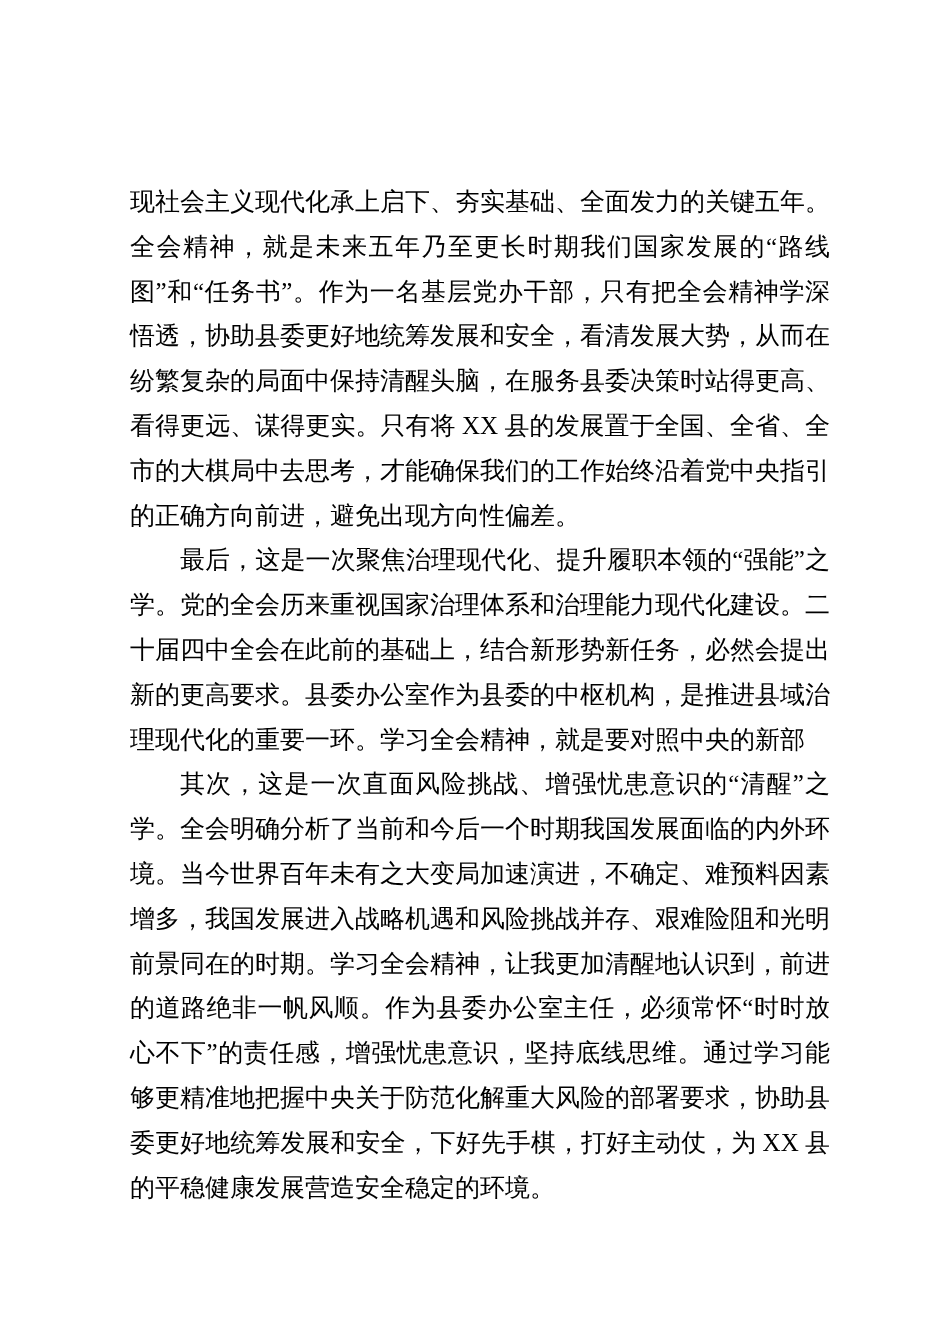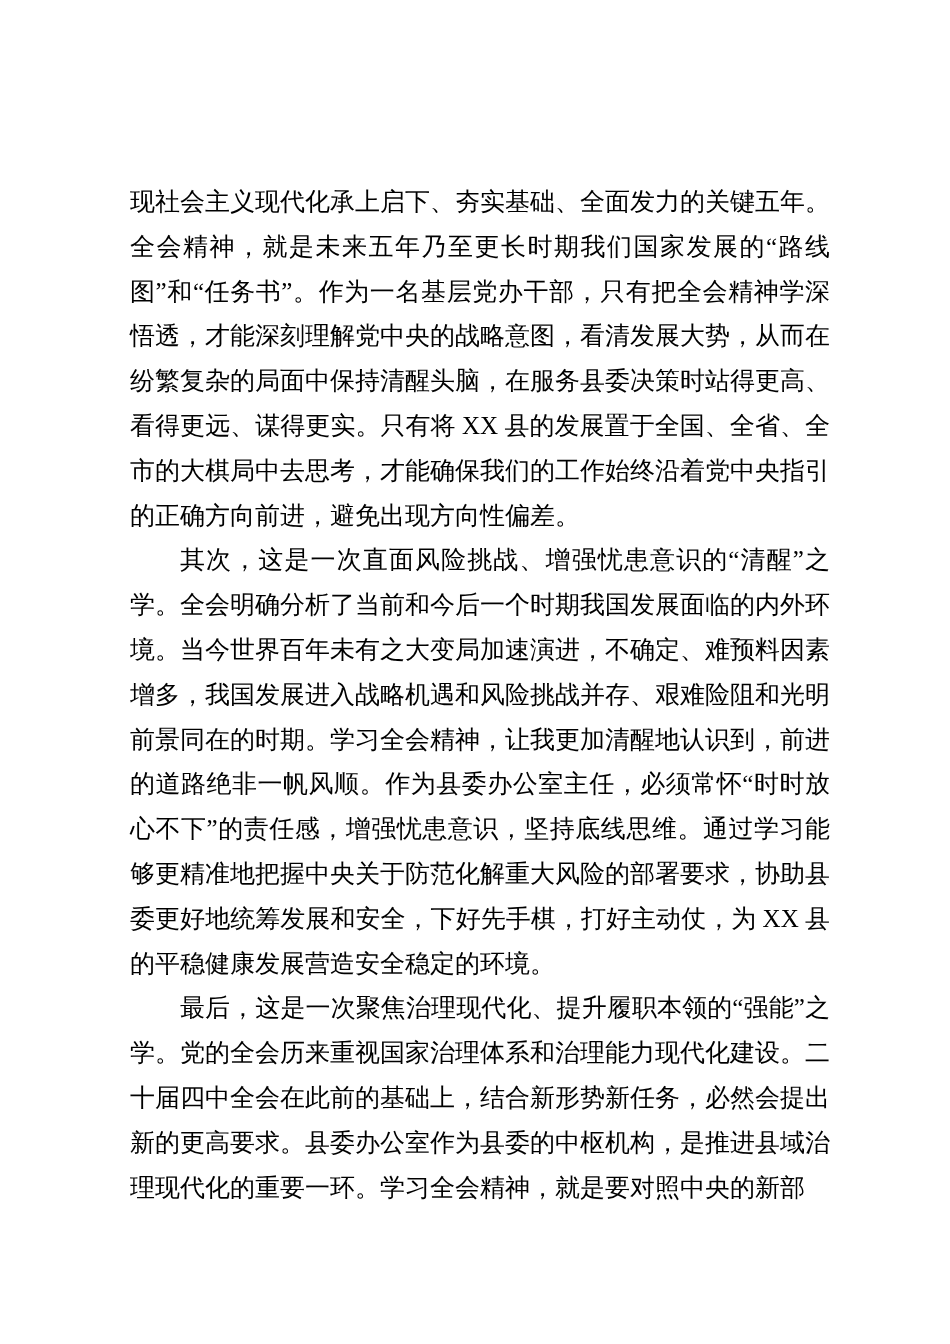--- a/index.html
+++ b/index.html
@@ -38,17 +38,17 @@
   }
   .para.indent {
     text-indent: 2em;
   }
 </style>
 </head>
 <body>
 
 <div class="page">
   <div class="text-block">
-    <p class="para">现社会主义现代化承上启下、夯实基础、全面发力的关键五年。全会精神，就是未来五年乃至更长时期我们国家发展的“路线图”和“任务书”。作为一名基层党办干部，只有把全会精神学深悟透，才能深刻理解党中央的战略意图，看清发展大势，从而在纷繁复杂的局面中保持清醒头脑，在服务县委决策时站得更高、看得更远、谋得更实。只有将 XX 县的发展置于全国、全省、全市的大棋局中去思考，才能确保我们的工作始终沿着党中央指引的正确方向前进，避免出现方向性偏差。</p>
+    <p class="para">现社会主义现代化承上启下、夯实基础、全面发力的关键五年。全会精神，就是未来五年乃至更长时期我们国家发展的“路线图”和“任务书”。作为一名基层党办干部，只有把全会精神学深悟透，协助县委更好地统筹发展和安全，看清发展大势，从而在纷繁复杂的局面中保持清醒头脑，在服务县委决策时站得更高、看得更远、谋得更实。只有将 XX 县的发展置于全国、全省、全市的大棋局中去思考，才能确保我们的工作始终沿着党中央指引的正确方向前进，避免出现方向性偏差。</p>
+    <p class="para indent">最后，这是一次聚焦治理现代化、提升履职本领的“强能”之学。党的全会历来重视国家治理体系和治理能力现代化建设。二十届四中全会在此前的基础上，结合新形势新任务，必然会提出新的更高要求。县委办公室作为县委的中枢机构，是推进县域治理现代化的重要一环。学习全会精神，就是要对照中央的新部</p>
     <p class="para indent">其次，这是一次直面风险挑战、增强忧患意识的“清醒”之学。全会明确分析了当前和今后一个时期我国发展面临的内外环境。当今世界百年未有之大变局加速演进，不确定、难预料因素增多，我国发展进入战略机遇和风险挑战并存、艰难险阻和光明前景同在的时期。学习全会精神，让我更加清醒地认识到，前进的道路绝非一帆风顺。作为县委办公室主任，必须常怀“时时放心不下”的责任感，增强忧患意识，坚持底线思维。通过学习能够更精准地把握中央关于防范化解重大风险的部署要求，协助县委更好地统筹发展和安全，下好先手棋，打好主动仗，为 XX 县的平稳健康发展营造安全稳定的环境。</p>
-    <p class="para indent">最后，这是一次聚焦治理现代化、提升履职本领的“强能”之学。党的全会历来重视国家治理体系和治理能力现代化建设。二十届四中全会在此前的基础上，结合新形势新任务，必然会提出新的更高要求。县委办公室作为县委的中枢机构，是推进县域治理现代化的重要一环。学习全会精神，就是要对照中央的新部</p>
   </div>
 </div>
 
 </body></html>

